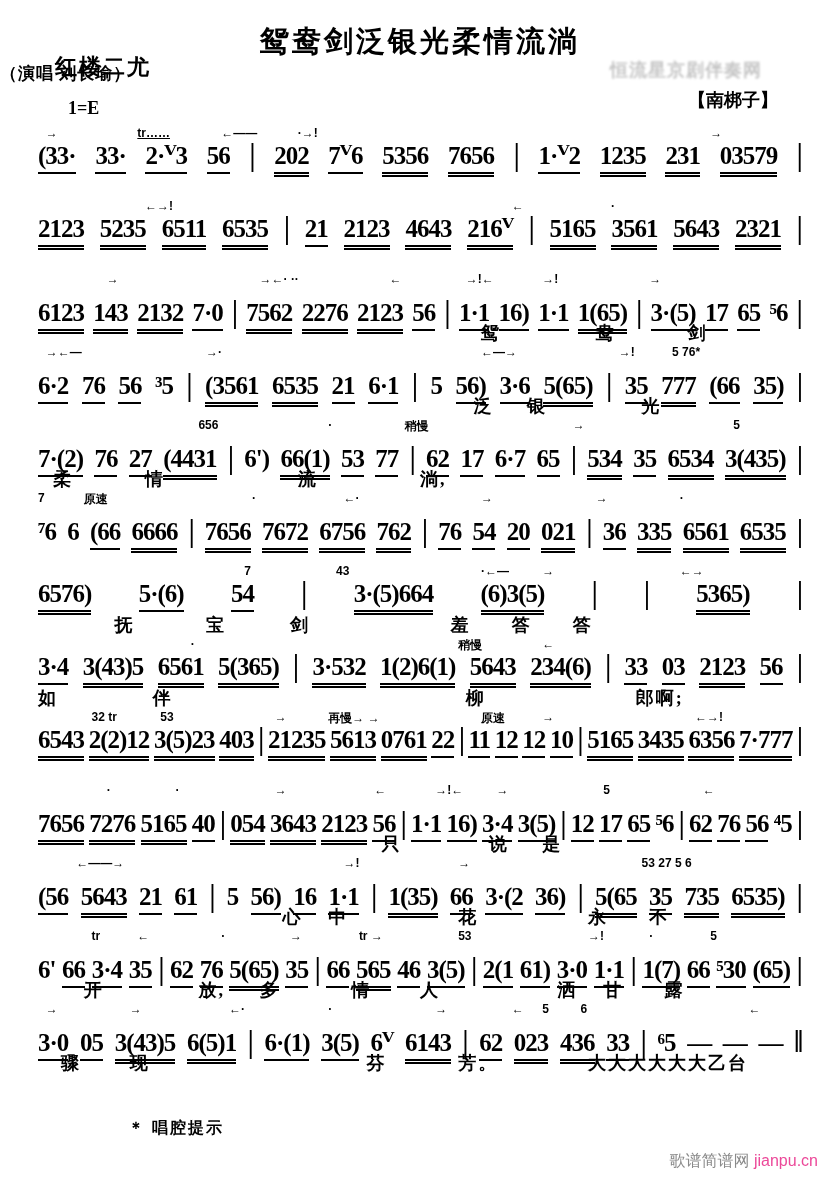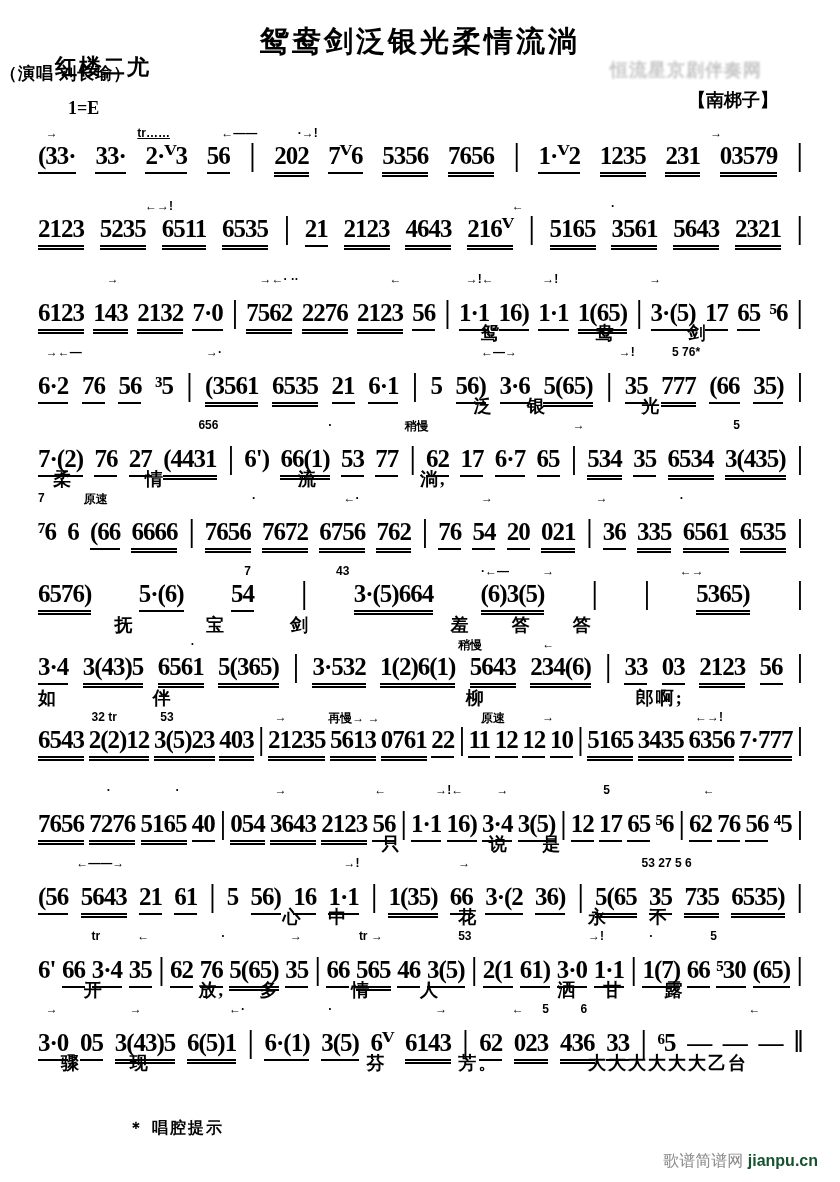--- a/index.html
+++ b/index.html
@@ -29,21 +29,21 @@
   .u1{border-bottom:2px solid #000;}
   .u0{border-bottom:2px solid transparent;margin-top:12px;}
   .bar{font-weight:bold;font-size:27px;border-bottom:none;transform:scaleY(1.15);}
   .lyr-row{position:absolute;top:47px;left:0;width:100%;height:24px;
            font-size:18px;font-weight:bold;}
   .lyr-row span{position:absolute;white-space:nowrap;letter-spacing:2px;}
   
   .foot-note{position:absolute;left:128px;top:1118px;font-size:16px;font-weight:bold;letter-spacing:2px;}
   .wm-bottom{position:absolute;right:22px;bottom:10px;font-size:16px;
              font-family:"Liberation Sans",sans-serif;color:#8a8a8a;}
-  .wm-bottom .url{color:#14532d;font-weight:bold;}
+  .wm-bottom .url{color:#ec4899;font-weight:normal;}
 </style>
 </head>
 <body>
 
 <div id="page">
   <div class="series">红楼二尤</div>
   <div class="title">鸳鸯剑泛银光柔情流淌</div>
   <div class="subtitle">（演唱  刘长瑜）</div>
   <div class="wm-top">恒流星京剧伴奏网</div>
   <div class="mode">【南梆子】</div>

